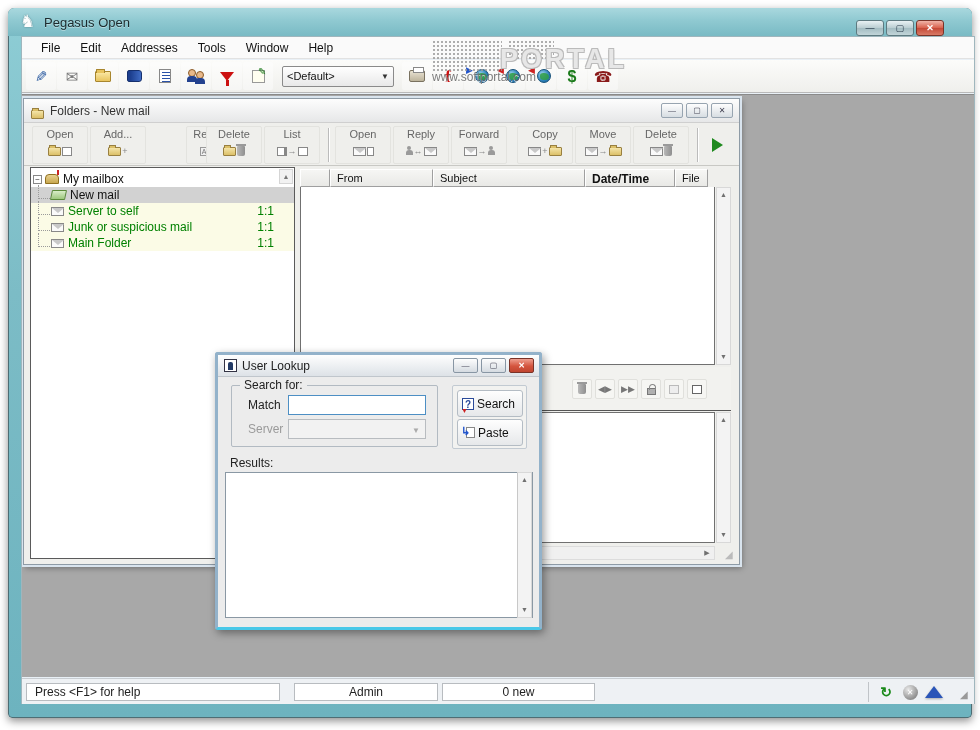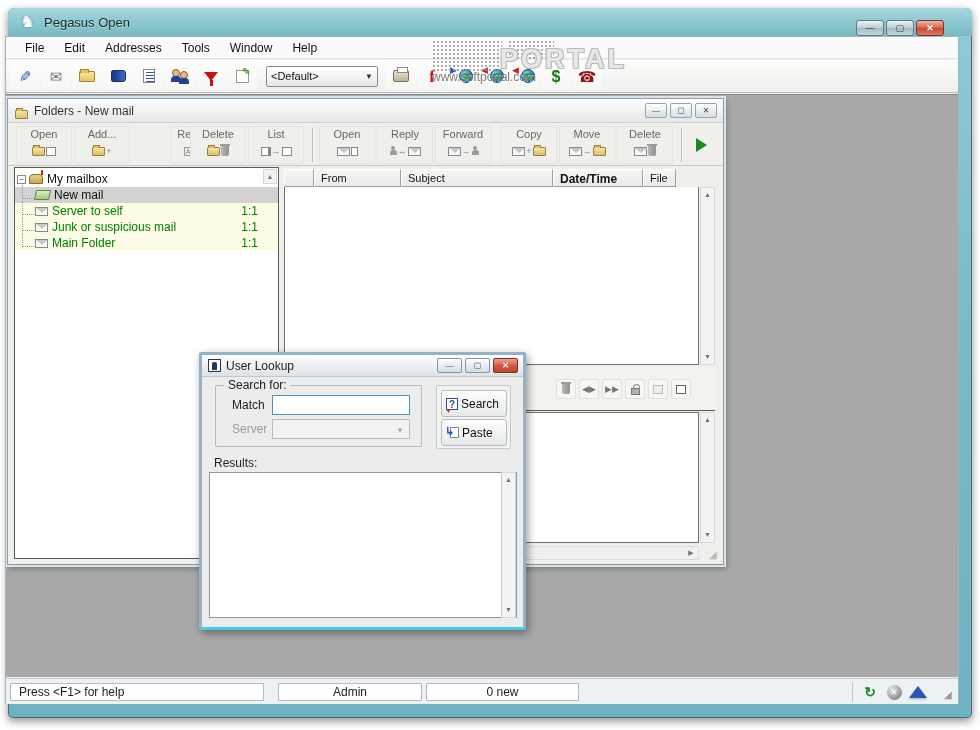--- a/index.html
+++ b/index.html
@@ -13,21 +13,21 @@
   .titlebar { position:absolute; left:8px; top:8px; width:964px; height:28px; border-radius:6px 6px 0 0;
     background:linear-gradient(180deg,#a9d8de 0%,#8fc9d1 45%,#79bac4 100%); }
   .title-text { position:absolute; left:36px; top:7px; font-size:13px; color:#1c2b2e; text-shadow:0 1px 0 rgba(255,255,255,.4); }
   .pegasus { position:absolute; left:12px; top:4px; width:20px; height:20px; color:#fdfdfd; font-size:17px; line-height:20px; text-shadow:0 0 2px #4a7a82; }
   .winbtns { position:absolute; top:12px; right:28px; display:flex; gap:2px; }
   .wbtn { width:28px; height:16px; border:1px solid #5d7a80; border-radius:3px;
     background:linear-gradient(180deg,#e9f2f4,#b9cdd1 50%,#a3bcc1 51%,#c2d5d9); color:#234; font-size:9px; text-align:center; line-height:14px; }
   .wbtn.close { background:linear-gradient(180deg,#f0b4a8,#d8604c 50%,#c44836 51%,#d87a66); color:#fff; border-color:#7a3328; font-weight:bold; }
 
   
-  .client { position:absolute; left:5px; top:36px; width:954px; height:668px; background:#e9f0f6; border:1px solid #9fb6bd; }
+  .client { position:absolute; left:21px; top:36px; width:954px; height:668px; background:#e9f0f6; border:1px solid #9fb6bd; }
   .menubar { position:absolute; left:0; top:0; width:952px; height:22px; background:#fafafa; border-bottom:1px solid #e2e2e2; display:flex; align-items:center; padding-left:10px; gap:2px; }
   .menu-item { font-size:12px; color:#111; padding:3px 9px; }
   .toolbar { position:absolute; left:0; top:23px; width:952px; height:33px; background:linear-gradient(180deg,#fcfcfa,#efefec); border-bottom:1px solid #b9b9b9; display:flex; align-items:center; padding-left:4px; }
   .tbtn { width:30px; height:28px; border:1px solid transparent; border-radius:2px; display:flex; align-items:center; justify-content:center; margin-right:1px; background:rgba(255,255,255,.4); }
   .tbtn .g { font-size:15px; line-height:15px; }
   .combo { width:112px; height:21px; border:1px solid #8a8a8a; border-radius:2px; background:linear-gradient(180deg,#fff,#e8e8e8); font-size:11px; color:#111; display:flex; align-items:center; padding:0 4px; margin:0 8px; position:relative; }
   .combo .arrow { position:absolute; right:4px; font-size:8px; color:#333; }
 
   
   .ico-folder { width:16px; height:11px; background:linear-gradient(180deg,#fbe9a6,#e8c45e); border:1px solid #a8862e; border-radius:1px; position:relative; }
@@ -369,21 +369,21 @@
           <span>Main Folder</span>
           <span class="badge">1:1</span>
         </div>
         <span class="tree-sb-up" style="top:1px;">▲</span>
         <span class="tree-sb-dn" style="bottom:1px;">▼</span>
       </div>
 
       <div class="rpane">
         <div class="hdr">
           <span class="hcell" style="width:30px;"></span>
-          <span class="hcell" style="width:87px;">From</span>
+          <span class="hcell" style="width:103px;">From</span>
           <span class="hcell" style="width:152px;">Subject</span>
           <span class="hcell bold" style="width:90px;">Date/Time</span>
           <span class="hcell" style="width:33px;">File</span>
         </div>
         <div class="mlist"></div>
         <div class="vsb" style="left:416px; top:20px; height:178px;">
           <span class="sbarrow" style="top:0;">▲</span>
           <span class="sbarrow" style="bottom:0;">▼</span>
         </div>
         <div class="strip">

